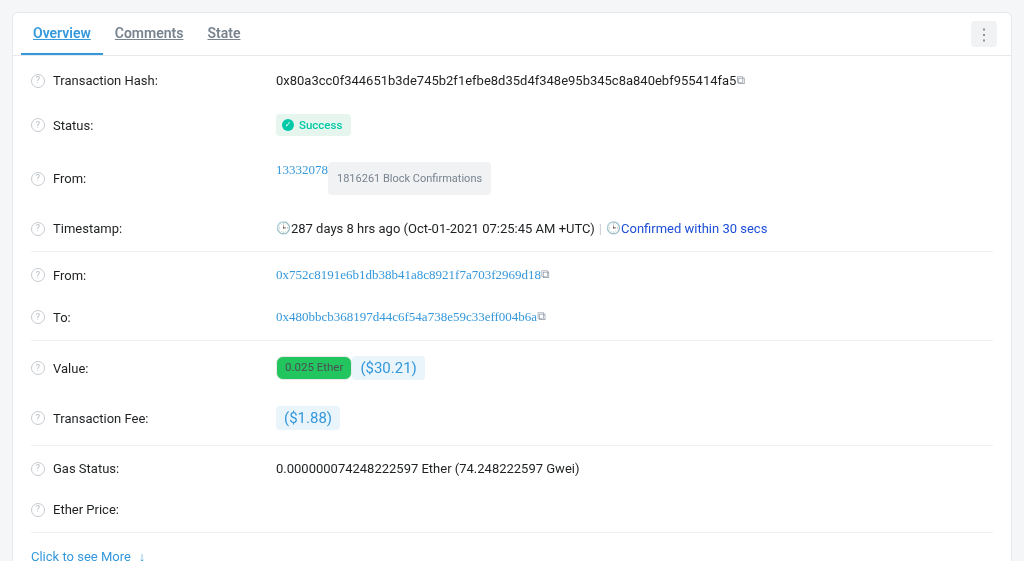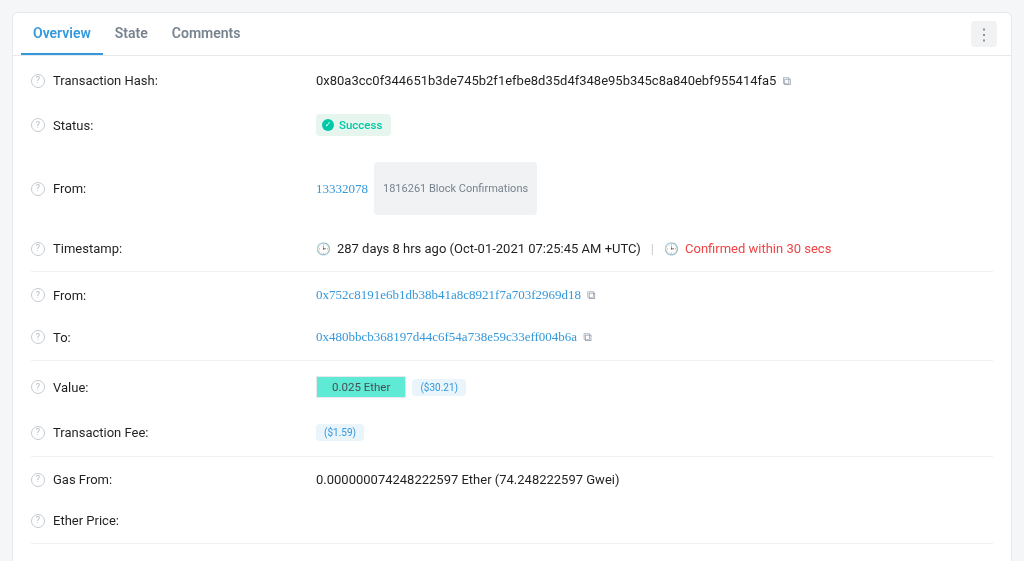--- a/index.html
+++ b/index.html
@@ -23,20 +23,21 @@
     padding: 0 8px;
     position: relative;
   }
   .tab {
     padding: 12px 12px;
     font-size: 14px;
     color: #77838f;
     font-weight: 600;
     cursor: pointer;
     border-bottom: 2px solid transparent;
+    text-decoration: underline;
   }
   .tab.active {
     color: #3498db;
     border-bottom-color: #3498db;
   }
   .tabs .menu-dots {
     margin-left: auto;
     margin-right: 6px;
     width: 26px;
     height: 26px;
@@ -57,24 +58,21 @@
   .row .label {
     width: 245px;
     flex: 0 0 245px;
     display: flex;
     align-items: center;
     color: #1e2022;
   }
   .row .value {
     flex: 1;
     display: flex;
-    align-items: center;
     flex-wrap: wrap;
-    gap: 6px;
-    margin-left: 40px;
   }
   .help-icon {
     width: 14px;
     height: 14px;
     border: 1px solid #c6cbd1;
     border-radius: 50%;
     color: #b5bbc1;
     font-size: 9px;
     display: inline-flex;
     align-items: center;
@@ -102,65 +100,65 @@
     width: 12px; height: 12px; border-radius: 50%;
     background: #00c9a7; color: #fff;
     display: inline-flex; align-items: center; justify-content: center;
     font-size: 8px; line-height: 1;
   }
   .link { color: #3498db; cursor: pointer; font-family: Liberation Serif, serif; }
   .pill-gray {
     background: #f1f2f4;
     color: #77838f;
     font-size: 11px;
-    padding: 20px 9px;
+    padding: 10px 9px;
     border-radius: 4px;
   }
   .pill-blue {
     background: #eaf4fb;
     color: #3498db;
-    font-size: 10px;
+    font-size: 15px;
     padding: 3px 8px;
     border-radius: 4px;
   }
   .pill-outline {
     border: 1px solid #e7e9ec;
     color: #4a4f55;
     font-size: 11.5px;
-    padding: 3px 15px;
-    border-radius: 0;
-    background: #5eead4;
+    padding: 3px 8px;
+    border-radius: 7px;
+    background: #22c55e;
   }
   .copy-icon, .clock-icon {
     color: #8c97a3;
     font-size: 12px;
     cursor: pointer;
   }
   .clock-icon { cursor: default; }
-  .muted { color: #ef4444; }
+  .muted { color: #1d4ed8; }
   .sep { color: #c6cbd1; padding: 0 4px; }
   .see-more {
     padding: 14px 0;
     color: #3498db;
     font-size: 13px;
     cursor: pointer;
     display: flex;
     gap: 8px;
     align-items: center;
   }
 </style>
 </head>
 <body>
 
 <div class="card">
 
   <div class="tabs">
     <div class="tab active">Overview</div>
+    <div class="tab">Comments</div>
     <div class="tab">State</div>
-    <div class="tab">Comments</div>
     <div class="menu-dots">
       <span>⋮</span>
     </div>
   </div>
 
   <div class="panel">
 
     <div class="row">
       <div class="label">
         <span class="help-icon">?</span>
@@ -246,30 +244,30 @@
         <span class="pill-blue">($30.21)</span>
       </div>
     </div>
 
     <div class="row">
       <div class="label">
         <span class="help-icon">?</span>
         <span>Transaction Fee:</span>
       </div>
       <div class="value">
-        <span class="pill-blue">($1.59)</span>
-      </div>
-    </div>
-
-    <hr class="div">
-
-    <div class="row">
-      <div class="label">
-        <span class="help-icon">?</span>
-        <span>Gas From:</span>
+        <span class="pill-blue">($1.88)</span>
+      </div>
+    </div>
+
+    <hr class="div">
+
+    <div class="row">
+      <div class="label">
+        <span class="help-icon">?</span>
+        <span>Gas Status:</span>
       </div>
       <div class="value">
         <span>0.000000074248222597 Ether (74.248222597 Gwei)</span>
       </div>
     </div>
 
     <div class="row">
       <div class="label">
         <span class="help-icon">?</span>
         <span>Ether Price:</span>

